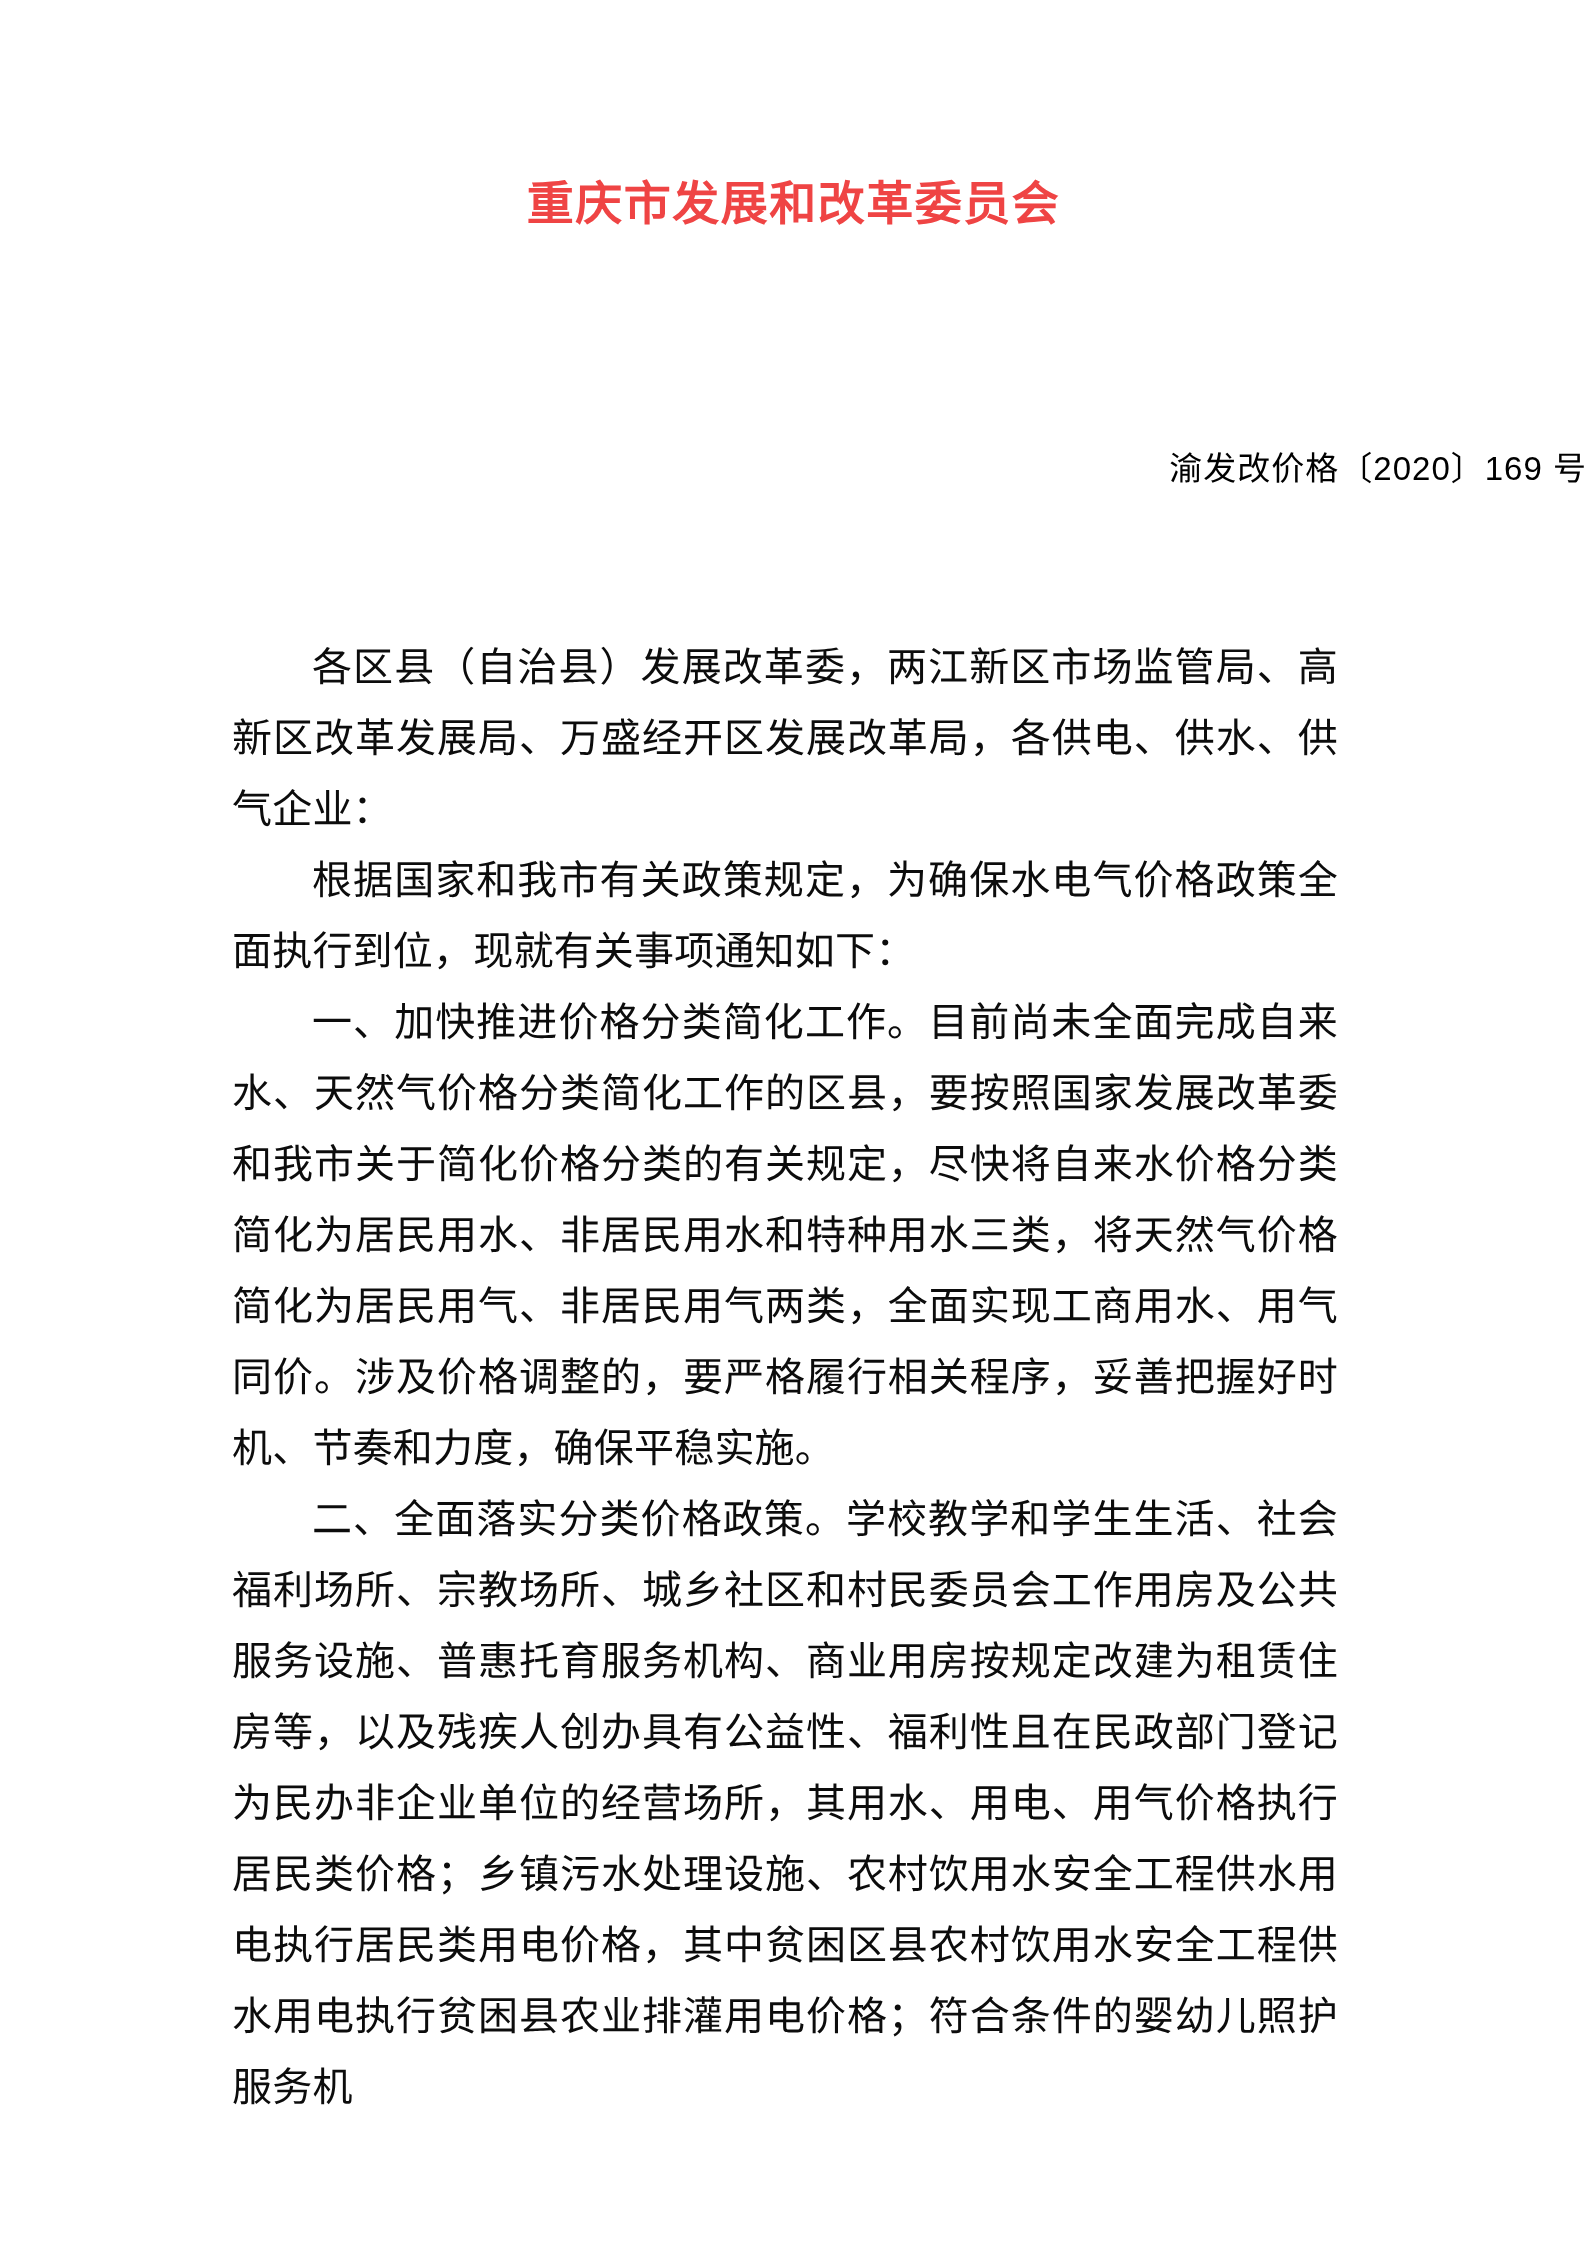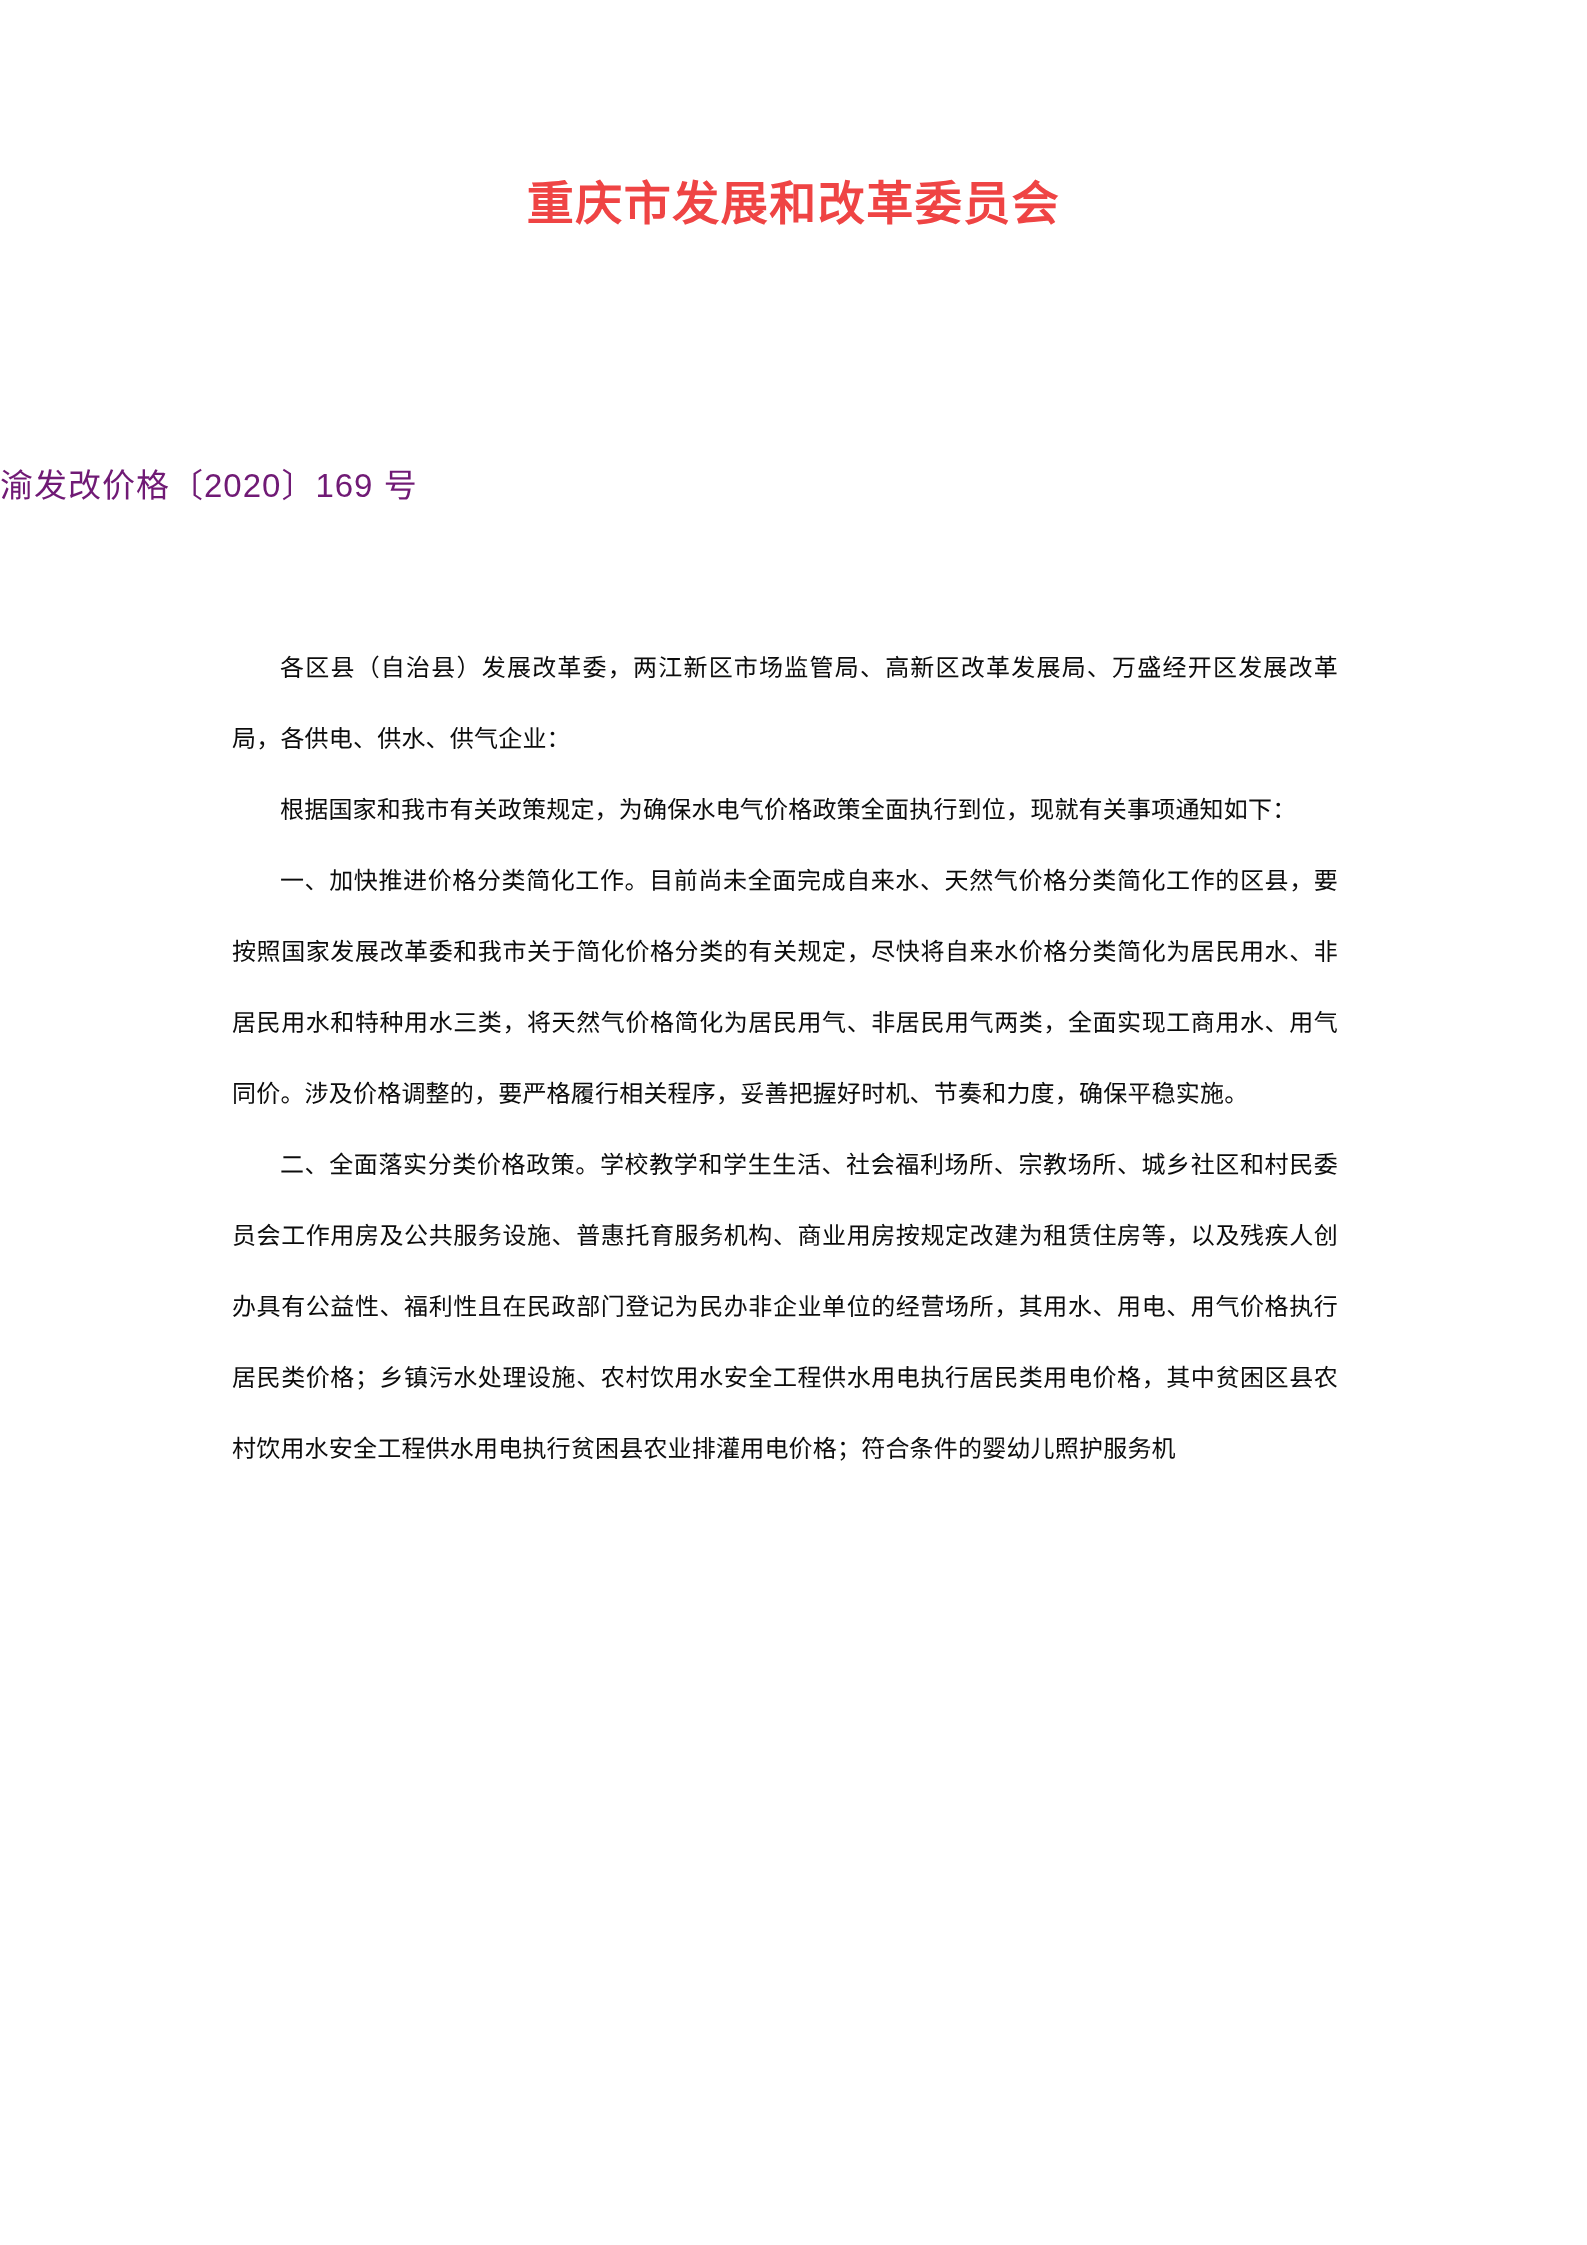--- a/index.html
+++ b/index.html
@@ -38,37 +38,36 @@
     letter-spacing: 1.5px;
     color: #ef4444;
     white-space: nowrap;
   }
   
   .doc-number {
     position: absolute;
     left: 0;
     right: 0;
     top: 442px;
-    text-align: left;
+    text-align: right;
     font-size: 33px;
     letter-spacing: 1px;
-    color: #701a75;
+    color: #000000;
     font-weight: 400;
-    margin-top: 17px;
   }
   
   .doc-body {
     position: absolute;
     left: 232px;
     top: 632px;
     width: 1122px;
   }
   .doc-body p {
     margin: 0 16px 0 0;
-    font-size: 24px;
+    font-size: 40px;
     line-height: 71px;
     letter-spacing: 0.2px;
     text-align: justify;
     text-justify: inter-ideograph;
     color: #0c0c0c;
     text-indent: 2em;
   }
   .doc-body p .lead {
     font-weight: normal;
   }

